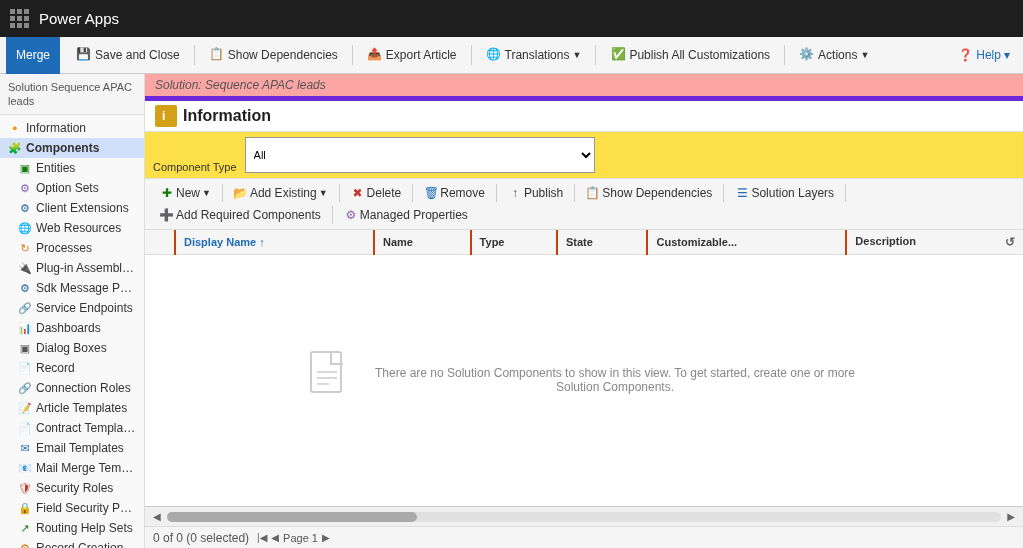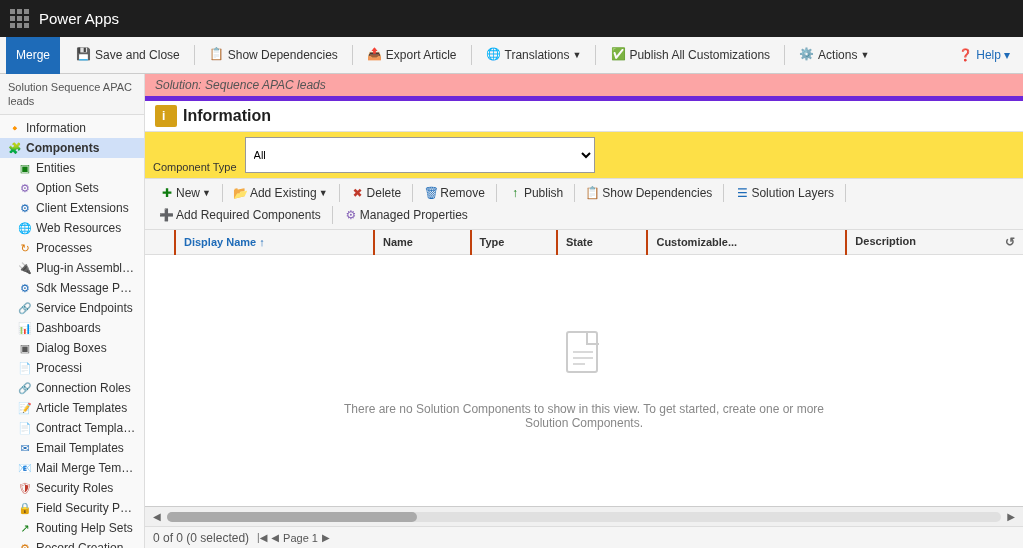--- a/index.html
+++ b/index.html
@@ -246,21 +246,21 @@
       border-right: 2px solid #c2410c;
       white-space: nowrap;
     }
     th:last-child { border-right: none; margin-top: 6px; }
     .th-sort { color: #1e6bb8; cursor: pointer; }
     .th-refresh { float: right; cursor: pointer; color: #666; }
 
     
     .empty-state {
       display: flex;
-      flex-direction: column;
+      flex-direction: row;
       align-items: center;
       justify-content: center;
       height: 250px;
       gap: 12px;
     }
     .empty-text {
       font-size: 12px;
       color: #888;
       text-align: center;
       max-width: 500px;
@@ -422,21 +422,21 @@
         <div class="sidebar-item" style="margin-left: 10px;">
       <span class="sidebar-item-icon" style="color:#1e6bb8;font-size:11px;">📊</span>
       <span class="sidebar-item-label">Dashboards</span>
     </div>
         <div class="sidebar-item" style="margin-left: 10px;">
       <span class="sidebar-item-icon" style="color:#555;font-size:11px;">▣</span>
       <span class="sidebar-item-label">Dialog Boxes</span>
     </div>
         <div class="sidebar-item" style="margin-left: 10px;">
       <span class="sidebar-item-icon" style="color:#d97706;font-size:11px;">📄</span>
-      <span class="sidebar-item-label">Processi</span>
+      <span class="sidebar-item-label">Record</span>
     </div>
         <div class="sidebar-item" style="margin-left: 10px;">
       <span class="sidebar-item-icon" style="color:#8764b8;font-size:11px;">🔗</span>
       <span class="sidebar-item-label">Connection Roles</span>
     </div>
         <div class="sidebar-item" style="margin-left: 10px;">
       <span class="sidebar-item-icon" style="color:#1e6bb8;font-size:11px;">📝</span>
       <span class="sidebar-item-label">Article Templates</span>
     </div>
         <div class="sidebar-item" style="margin-left: 10px;">

